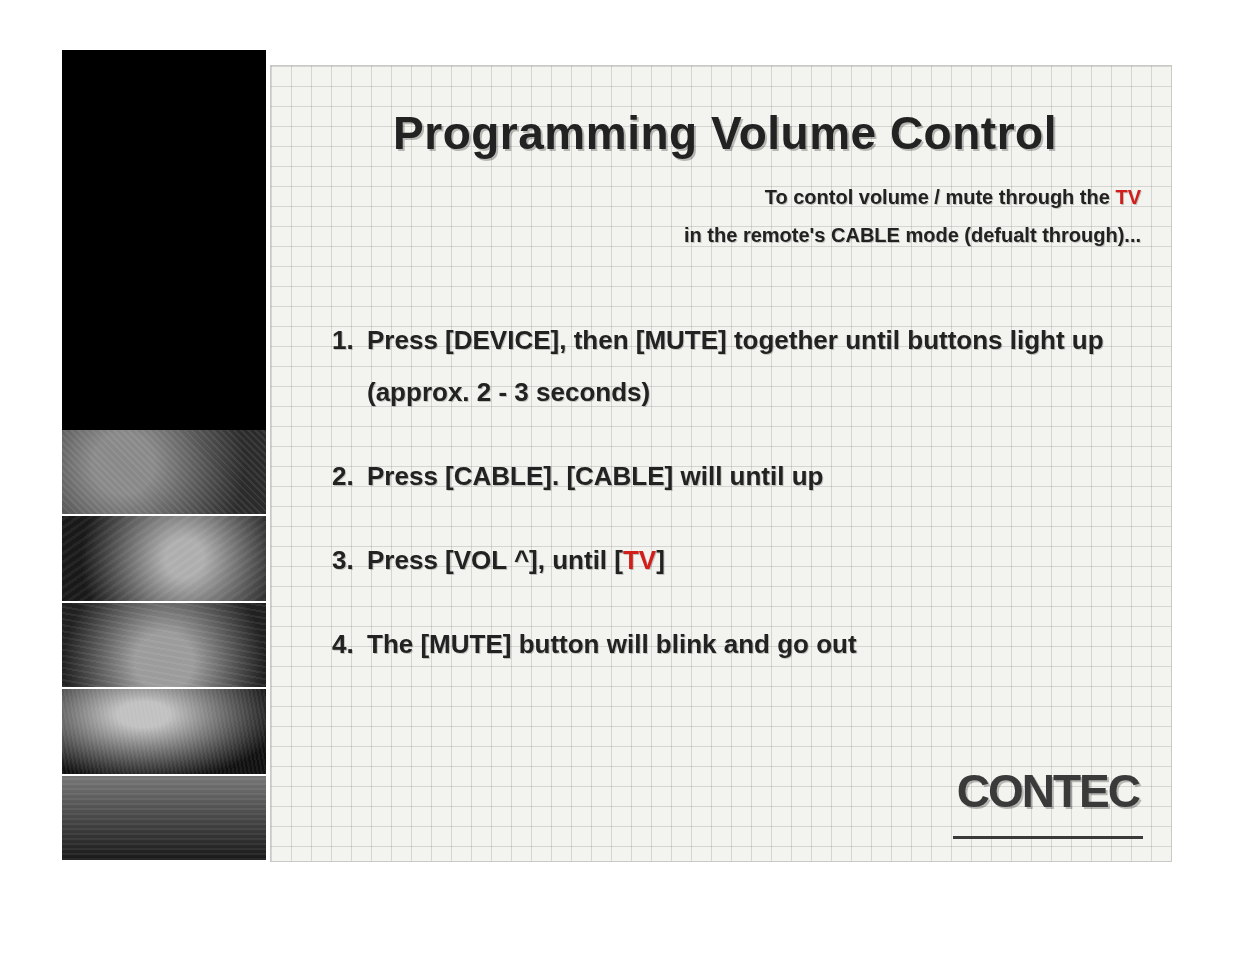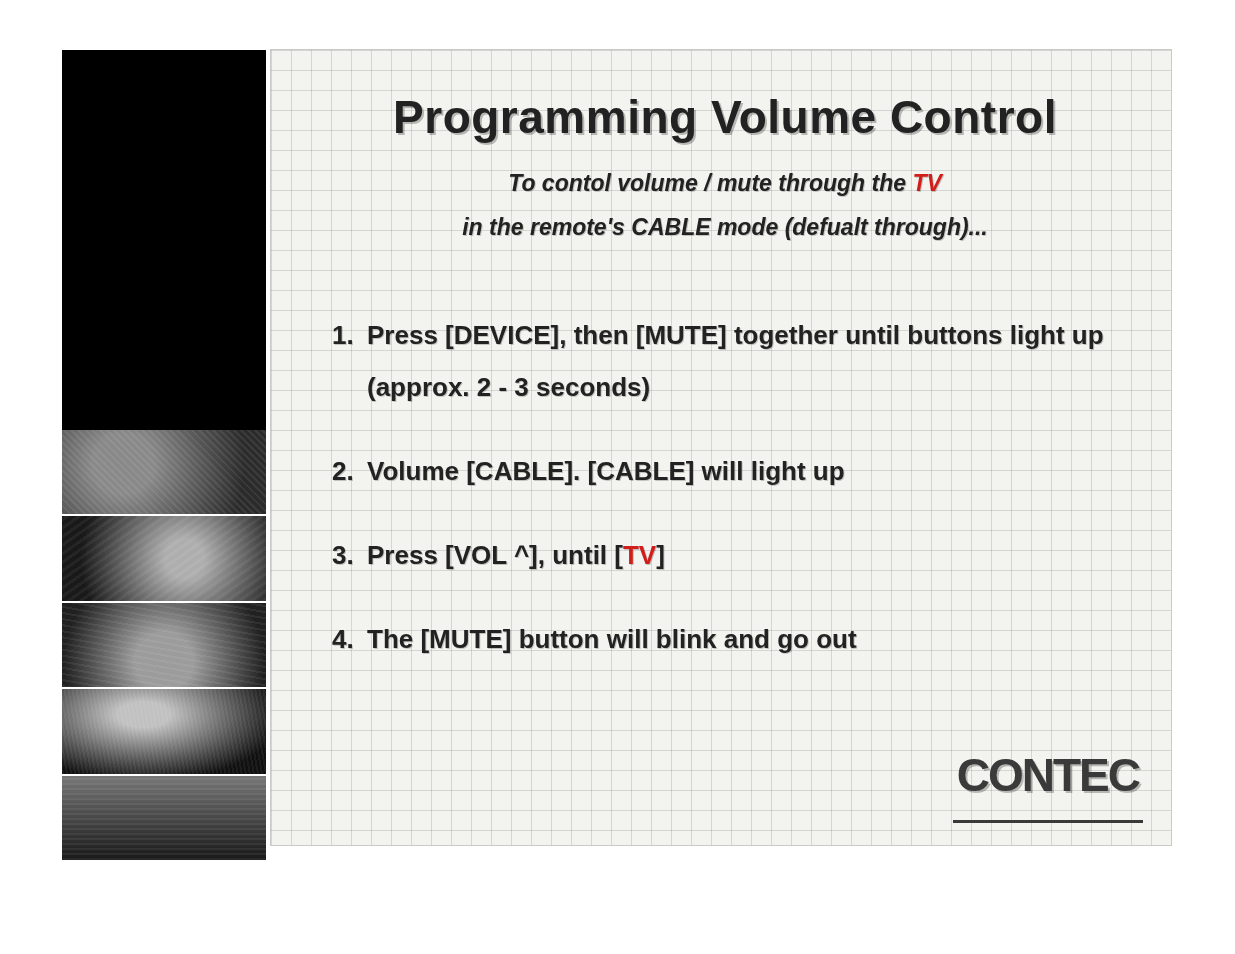--- a/index.html
+++ b/index.html
@@ -62,21 +62,21 @@
       repeating-linear-gradient(80deg, rgba(255,255,255,.05) 0 2px, rgba(0,0,0,0) 2px 4px),
       radial-gradient(ellipse at 40% 30%, #bbb 0 15%, #1a1a1a 80%); }
   .img-noise.e { background:
       repeating-linear-gradient(0deg, rgba(255,255,255,.06) 0 2px, rgba(0,0,0,0) 2px 5px),
       linear-gradient(#777,#222); }
 
   
   .content-area {
     position: absolute;
     left: 270px;
-    top: 49px;
+    top: 65px;
     width: 900px;
     height: 795px;
     background-color: #f3f3ef;
     
     background-image:
       linear-gradient(to right, rgba(0,0,0,0.12) 1px, transparent 1px),
       linear-gradient(to bottom, rgba(0,0,0,0.12) 1px, transparent 1px);
     background-size: 20px 20px;
     border: 1px solid #c9c9c5;
   }
@@ -90,28 +90,27 @@
   .title {
     font-size: 46px;
     font-weight: bold;
     color: #222;
     text-align: center;
     letter-spacing: 0.5px;
     text-shadow: 2px 2px 0 rgba(0,0,0,0.25);
     margin: 0 0 18px 0;
   }
   .subtitle {
-    text-align: center;
-    font-size: 23px;
+    text-align: right;
+    font-size: 20px;
     font-weight: bold;
     color: #222;
     line-height: 1.9;
     text-shadow: 1px 1px 0 rgba(0,0,0,0.2);
     margin-bottom: 60px;
-    font-style: italic;
   }
   .subtitle .red { color: #d21e1b; text-shadow: 1px 1px 0 rgba(0,0,0,0.2); }
 
   ol.steps {
     margin: 16px;
     padding-left: 36px;
     font-size: 26px;
     font-weight: bold;
     color: #222;
     text-shadow: 1px 1px 0 rgba(0,0,0,0.2);
@@ -168,21 +167,21 @@
 
       <h1 class="title">Programming Volume Control</h1>
 
       <div class="subtitle">
         <span>To contol volume / mute through the </span><span class="red">TV</span><br>
         <span>in the remote's CABLE mode (defualt through)...</span>
       </div>
 
       <ol class="steps">
         <li><span>Press [DEVICE], then [MUTE] together until buttons light up (approx. 2 - 3 seconds)</span></li>
-        <li><span>Volume [CABLE].  [CABLE] will light up</span></li>
+        <li><span>Press [CABLE].  [CABLE] will until up</span></li>
         <li>
           <span>Press [VOL ^], until [</span><span class="red">TV</span><span>]</span>
         </li>
         <li><span>The [MUTE] button will blink and go out</span></li>
       </ol>
 
     </div>
 
     <div class="logo">
       <span>CONTEC</span>

